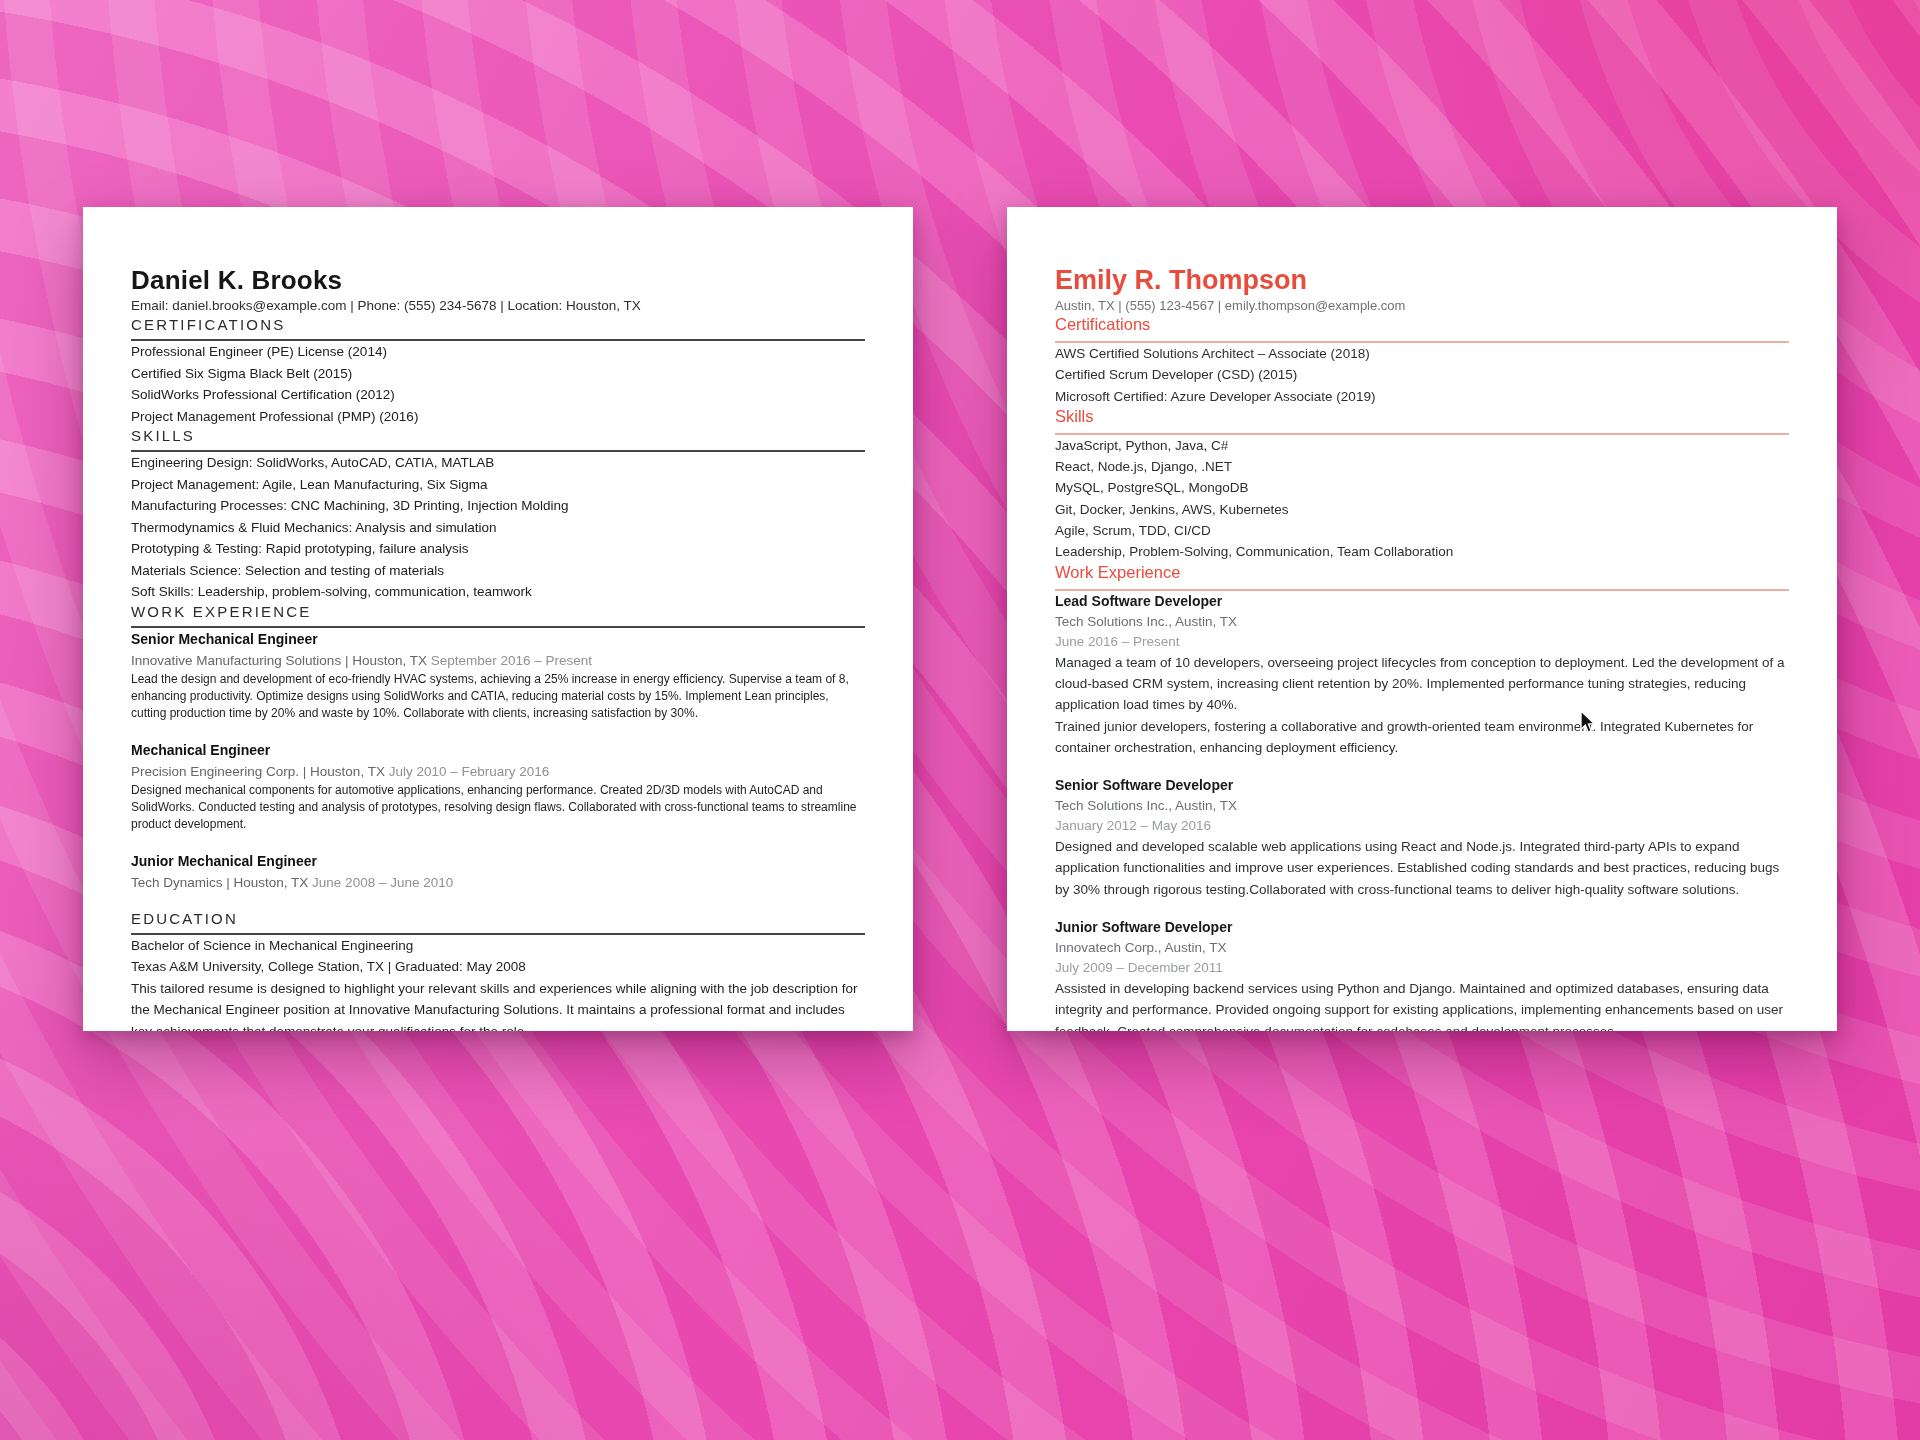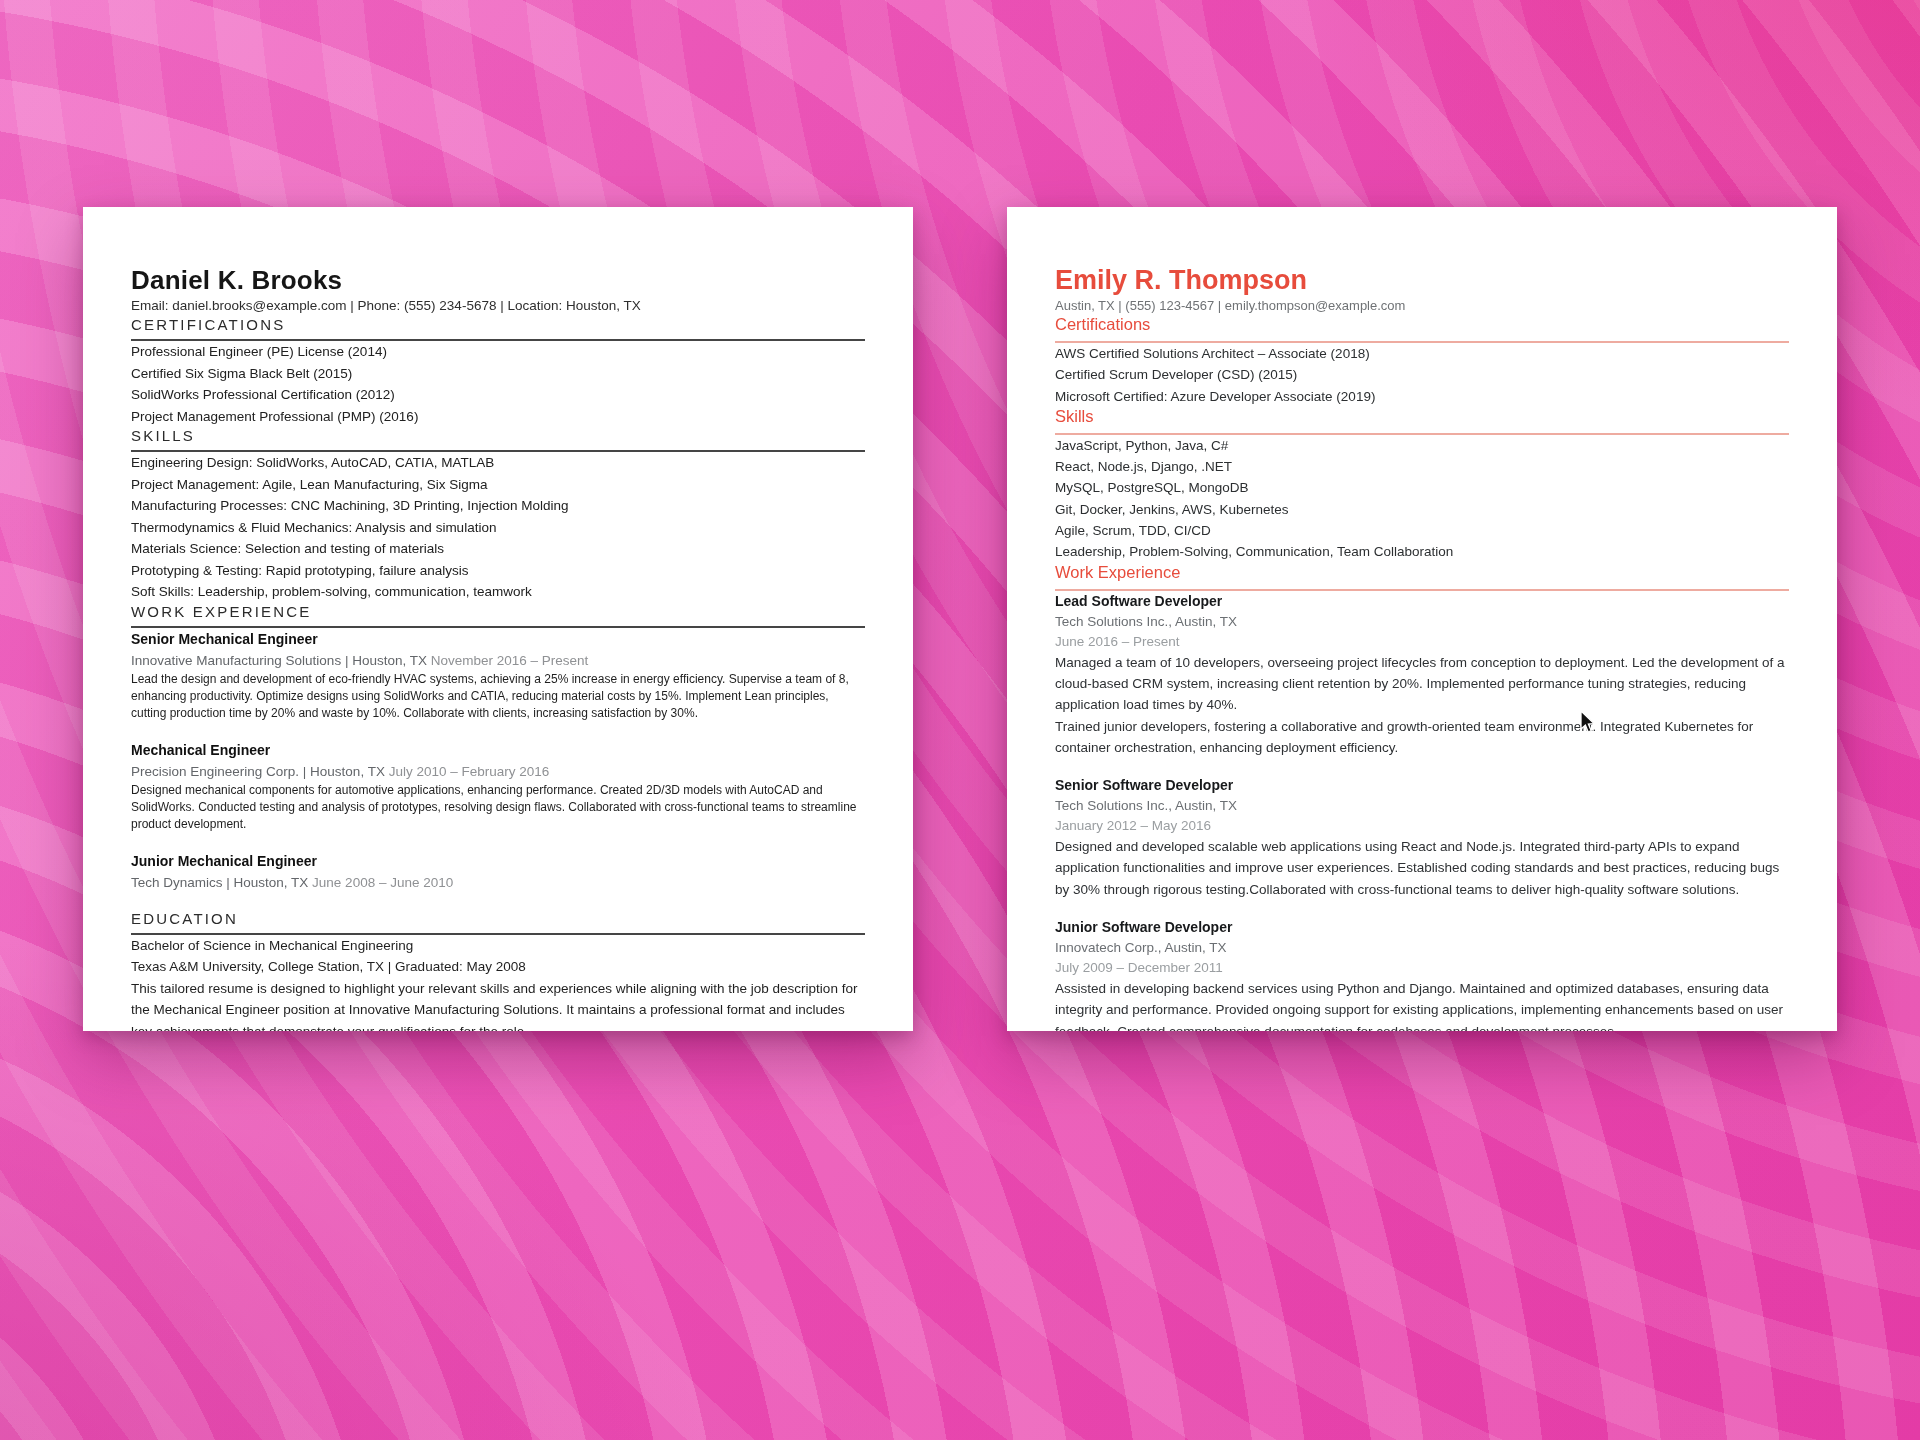--- a/index.html
+++ b/index.html
@@ -93,29 +93,29 @@
     <p class="d-item">Professional Engineer (PE) License (2014)</p>
     <p class="d-item">Certified Six Sigma Black Belt (2015)</p>
     <p class="d-item">SolidWorks Professional Certification (2012)</p>
     <p class="d-item">Project Management Professional (PMP) (2016)</p>
 
     <h2 class="d-sec">SKILLS</h2>
     <p class="d-item">Engineering Design: SolidWorks, AutoCAD, CATIA, MATLAB</p>
     <p class="d-item">Project Management: Agile, Lean Manufacturing, Six Sigma</p>
     <p class="d-item">Manufacturing Processes: CNC Machining, 3D Printing, Injection Molding</p>
     <p class="d-item">Thermodynamics &amp; Fluid Mechanics: Analysis and simulation</p>
+    <p class="d-item">Prototyping &amp; Testing: Rapid prototyping, failure analysis</p>
     <p class="d-item">Materials Science: Selection and testing of materials</p>
-    <p class="d-item">Prototyping &amp; Testing: Rapid prototyping, failure analysis</p>
     <p class="d-item">Soft Skills: Leadership, problem-solving, communication, teamwork</p>
 
     <h2 class="d-sec">WORK EXPERIENCE</h2>
 
     <article class="d-job">
       <h3 class="d-jtitle">Senior Mechanical Engineer</h3>
-      <p class="d-jmeta"><span class="d-co">Innovative Manufacturing Solutions | Houston, TX</span> <span class="d-dt">November 2016 – Present</span></p>
+      <p class="d-jmeta"><span class="d-co">Innovative Manufacturing Solutions | Houston, TX</span> <span class="d-dt">September 2016 – Present</span></p>
       <p class="d-jdesc">Lead the design and development of eco-friendly HVAC systems, achieving a 25% increase in energy efficiency. Supervise a team of 8, enhancing productivity. Optimize designs using SolidWorks and CATIA, reducing material costs by 15%. Implement Lean principles, cutting production time by 20% and waste by 10%. Collaborate with clients, increasing satisfaction by 30%.</p>
     </article>
 
     <article class="d-job">
       <h3 class="d-jtitle">Mechanical Engineer</h3>
       <p class="d-jmeta"><span class="d-co">Precision Engineering Corp. | Houston, TX</span> <span class="d-dt">July 2010 – February 2016</span></p>
       <p class="d-jdesc">Designed mechanical components for automotive applications, enhancing performance. Created 2D/3D models with AutoCAD and SolidWorks. Conducted testing and analysis of prototypes, resolving design flaws. Collaborated with cross-functional teams to streamline product development.</p>
     </article>
 
     <article class="d-job">

